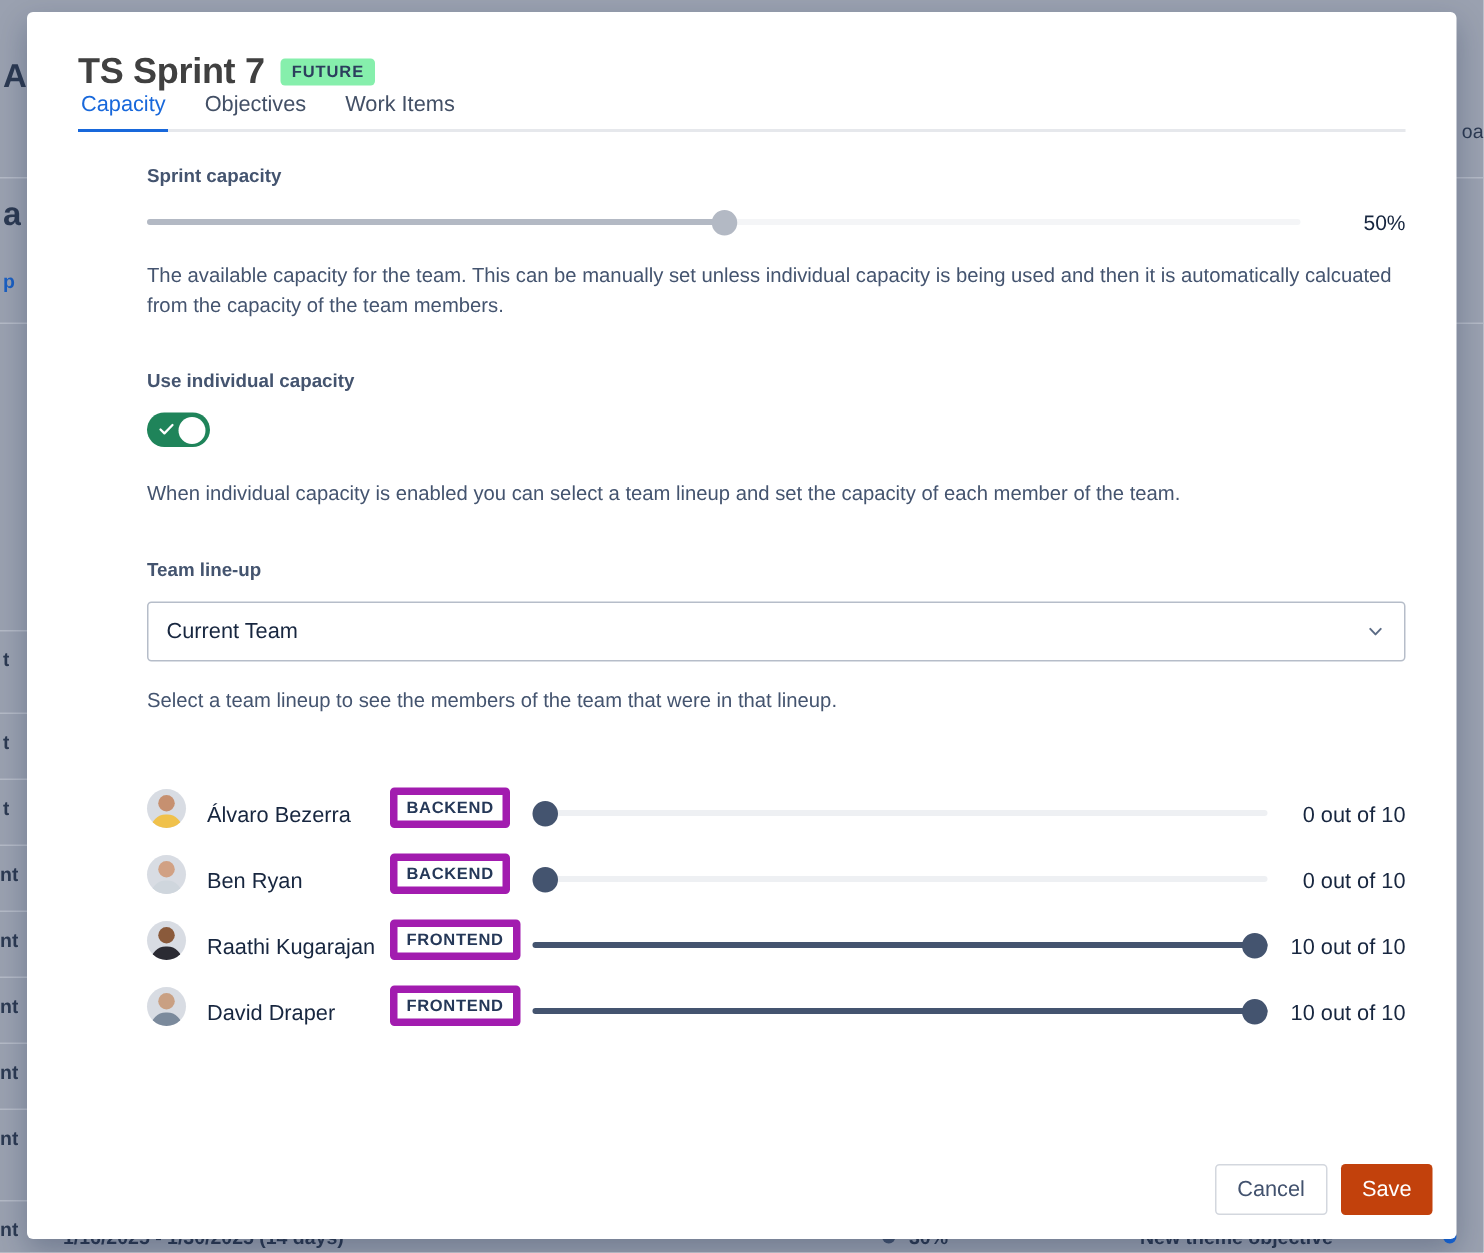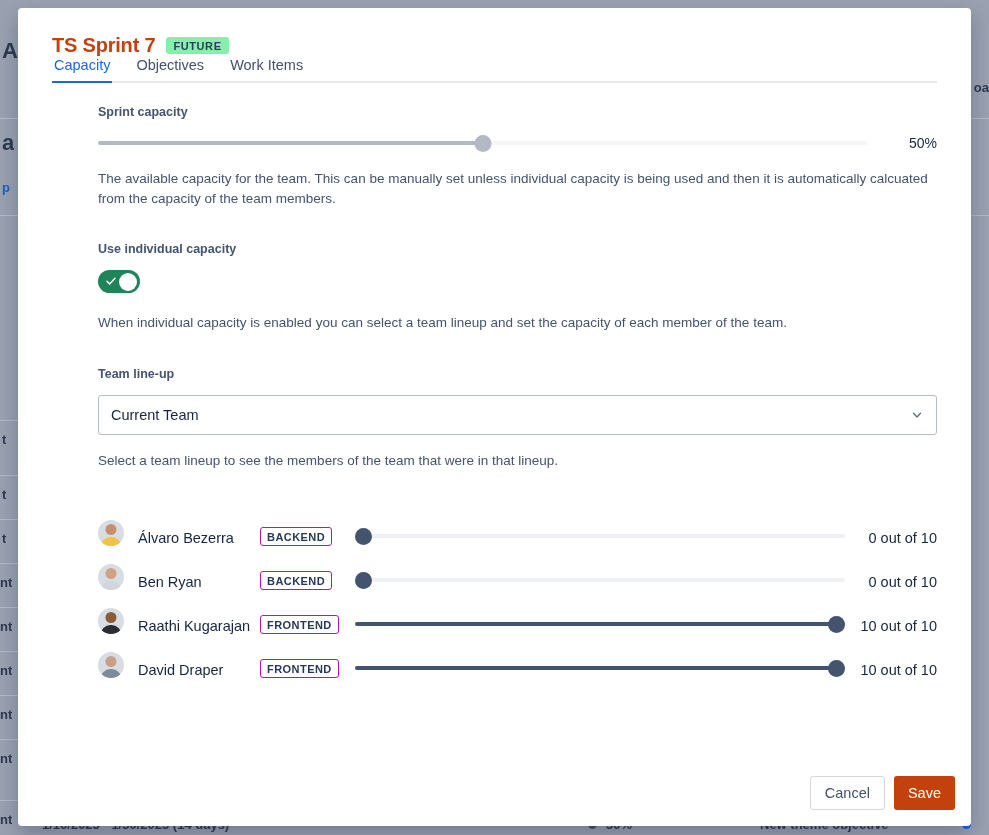--- a/index.html
+++ b/index.html
@@ -64,21 +64,21 @@
   .bg-dot {
     position: absolute;
     bottom: 6px;
     width: 9px; height: 9px;
     border-radius: 50%;
   }
   .bg-right-frag {
     position: absolute;
     right: 0;
     font-size: 13px;
-    font-weight: 700;
+    font-weight: 400;
     color: #2c3a52;
     white-space: nowrap;
   }
   .bg-right-rule {
     position: absolute;
     right: 0;
     width: 29px;
     height: 1px;
     background: #b4bac6;
   }
@@ -98,23 +98,23 @@
 
   .modal-head {
     padding: 26px 34px 0 34px;
   }
   .title-row {
     display: flex;
     align-items: center;
     gap: 11px;
   }
   .modal-title {
-    font-size: 20px;
+    font-size: 24px;
     font-weight: 700;
-    color: #c2410c;
+    color: #404040;
     letter-spacing: -0.2px;
   }
   .badge-future {
     background: #86efac;
     color: #2c3e5d;
     font-size: 11px;
     font-weight: 700;
     letter-spacing: 0.6px;
     padding: 3px 7px 2px 7px;
     border-radius: 3px;
@@ -299,21 +299,21 @@
     border-radius: 10px 10px 0 0;
   }
   .member-name {
     margin-left: 14px;
     width: 122px;
     font-size: 14.5px;
     color: #17263f;
     white-space: nowrap;
   }
   .role-badge {
-    border: 1px solid #a21caf;
+    border: 5px solid #a21caf;
     border-radius: 3px;
     font-size: 11px;
     font-weight: 700;
     letter-spacing: 0.45px;
     color: #253858;
     padding: 3px 6px 2px 6px;
     line-height: 1.1;
     background: #fff;
     white-space: nowrap;
   }

